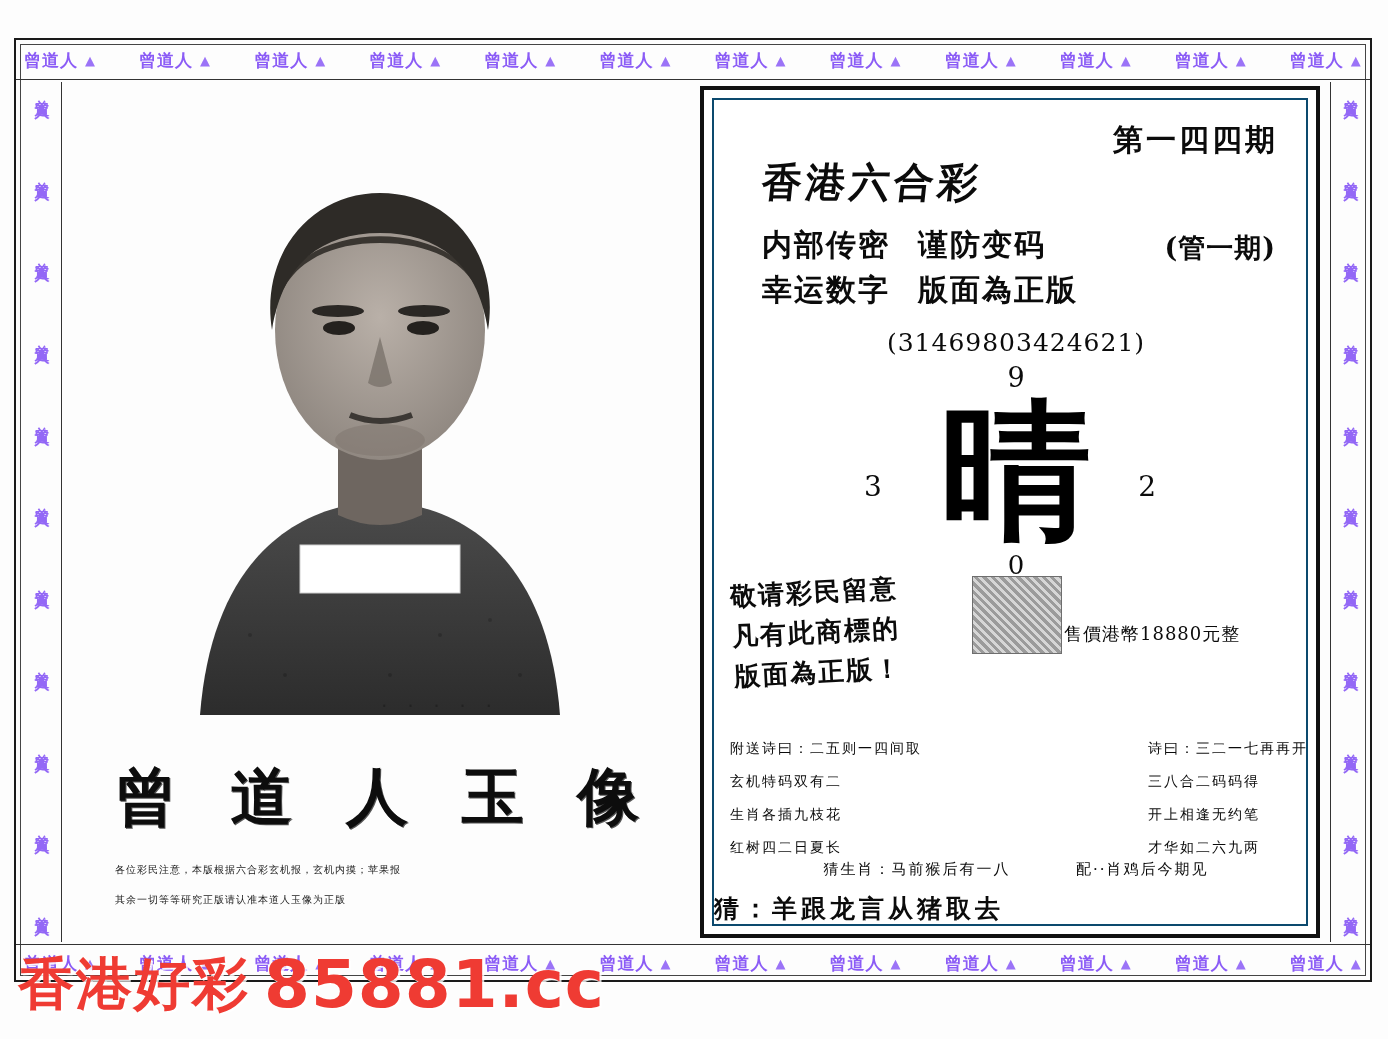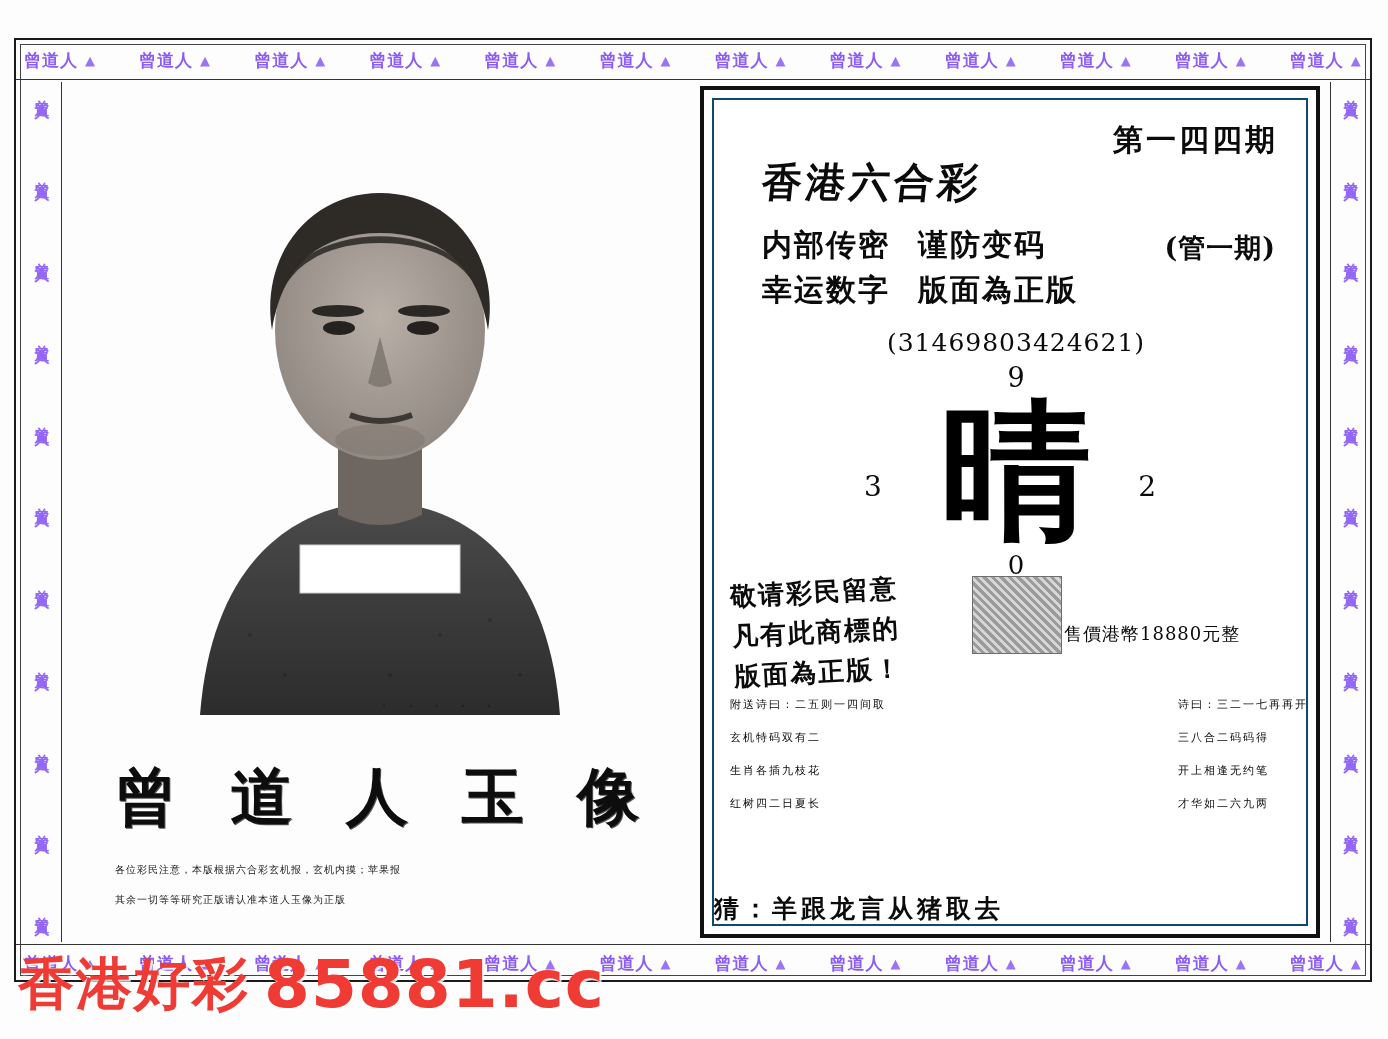--- a/index.html
+++ b/index.html
@@ -267,24 +267,25 @@
   }
 
   .poem-wrap {
     left: 10px; top: 588px;
     width: 584px;
     display: flex;
     justify-content: space-between;
   }
   .poem-col {
     font-family: Liberation Serif, serif;
-    font-size: 11px;
+    font-size: 14px;
     line-height: 33px;
     letter-spacing: 2px;
     white-space: nowrap;
+    margin-top: 44px;
   }
   .poem-col.left-col { padding-left: 6px; }
   .poem-col.right-col { }
 
   .zodiac-line {
     left: 0; top: 760px;
     width: 604px;
     text-align: center;
     font-family: "DejaVu Serif", serif;
     font-size: 15px;
@@ -627,20 +628,25 @@
           <div>红树四二日夏长</div>
         </div>
         <div class="poem-col right-col">
           <div>诗曰：三二一七再再开</div>
           <div>三八合二码码得</div>
           <div>开上相逢无约笔</div>
           <div>才华如二六九两</div>
         </div>
       </div>
 
+      <div class="rp zodiac-line">
+        <span>猜生肖：马前猴后有一八</span>
+        <span style="display:inline-block;width:52px"></span>
+        <span>配··肖鸡后今期见</span>
+      </div>
 
       <div class="rp guess-line">猜：羊跟龙言从猪取去</div>
 
     </div>
   </div>
 
   <div class="watermark">
     <span class="wm-cn">香港好彩</span>
     <span class="wm-num">85881.cc</span>
   </div>

